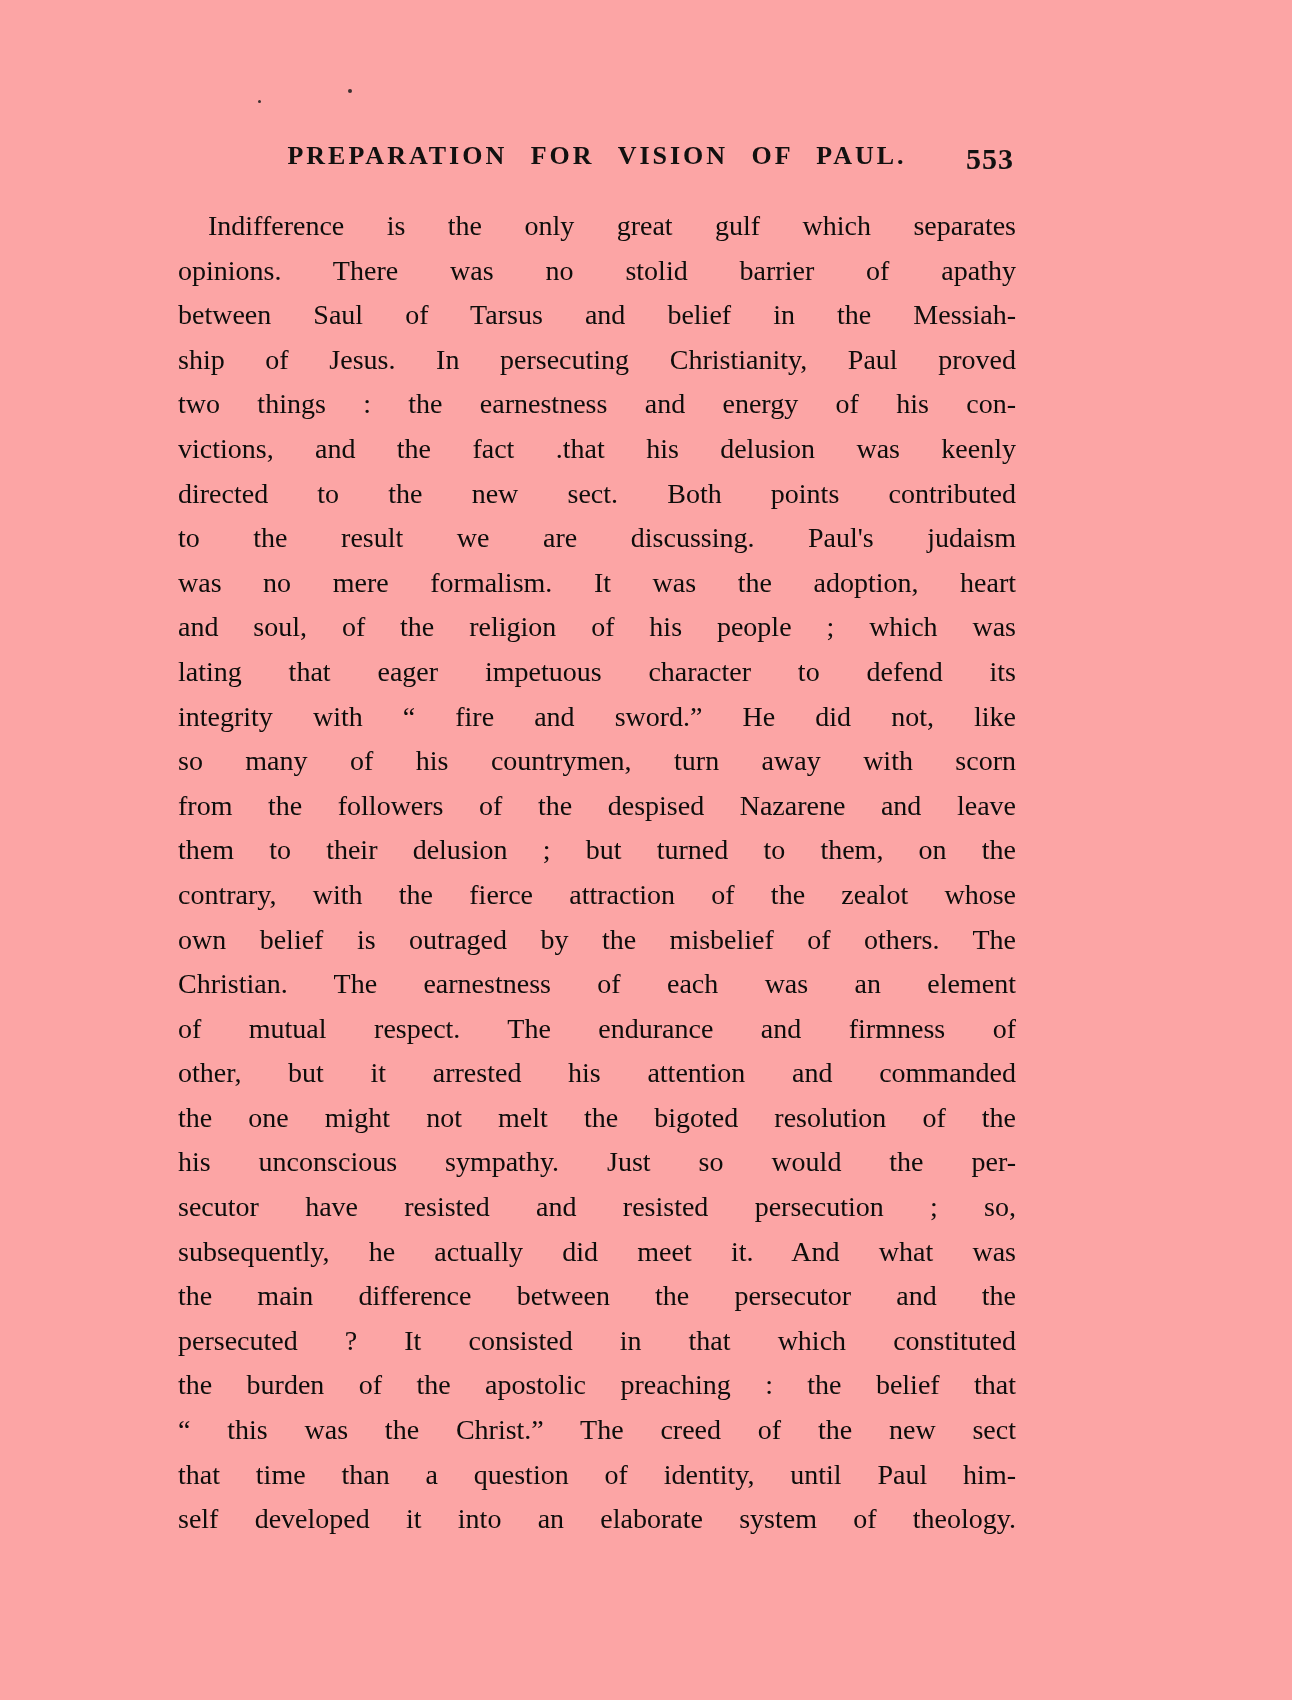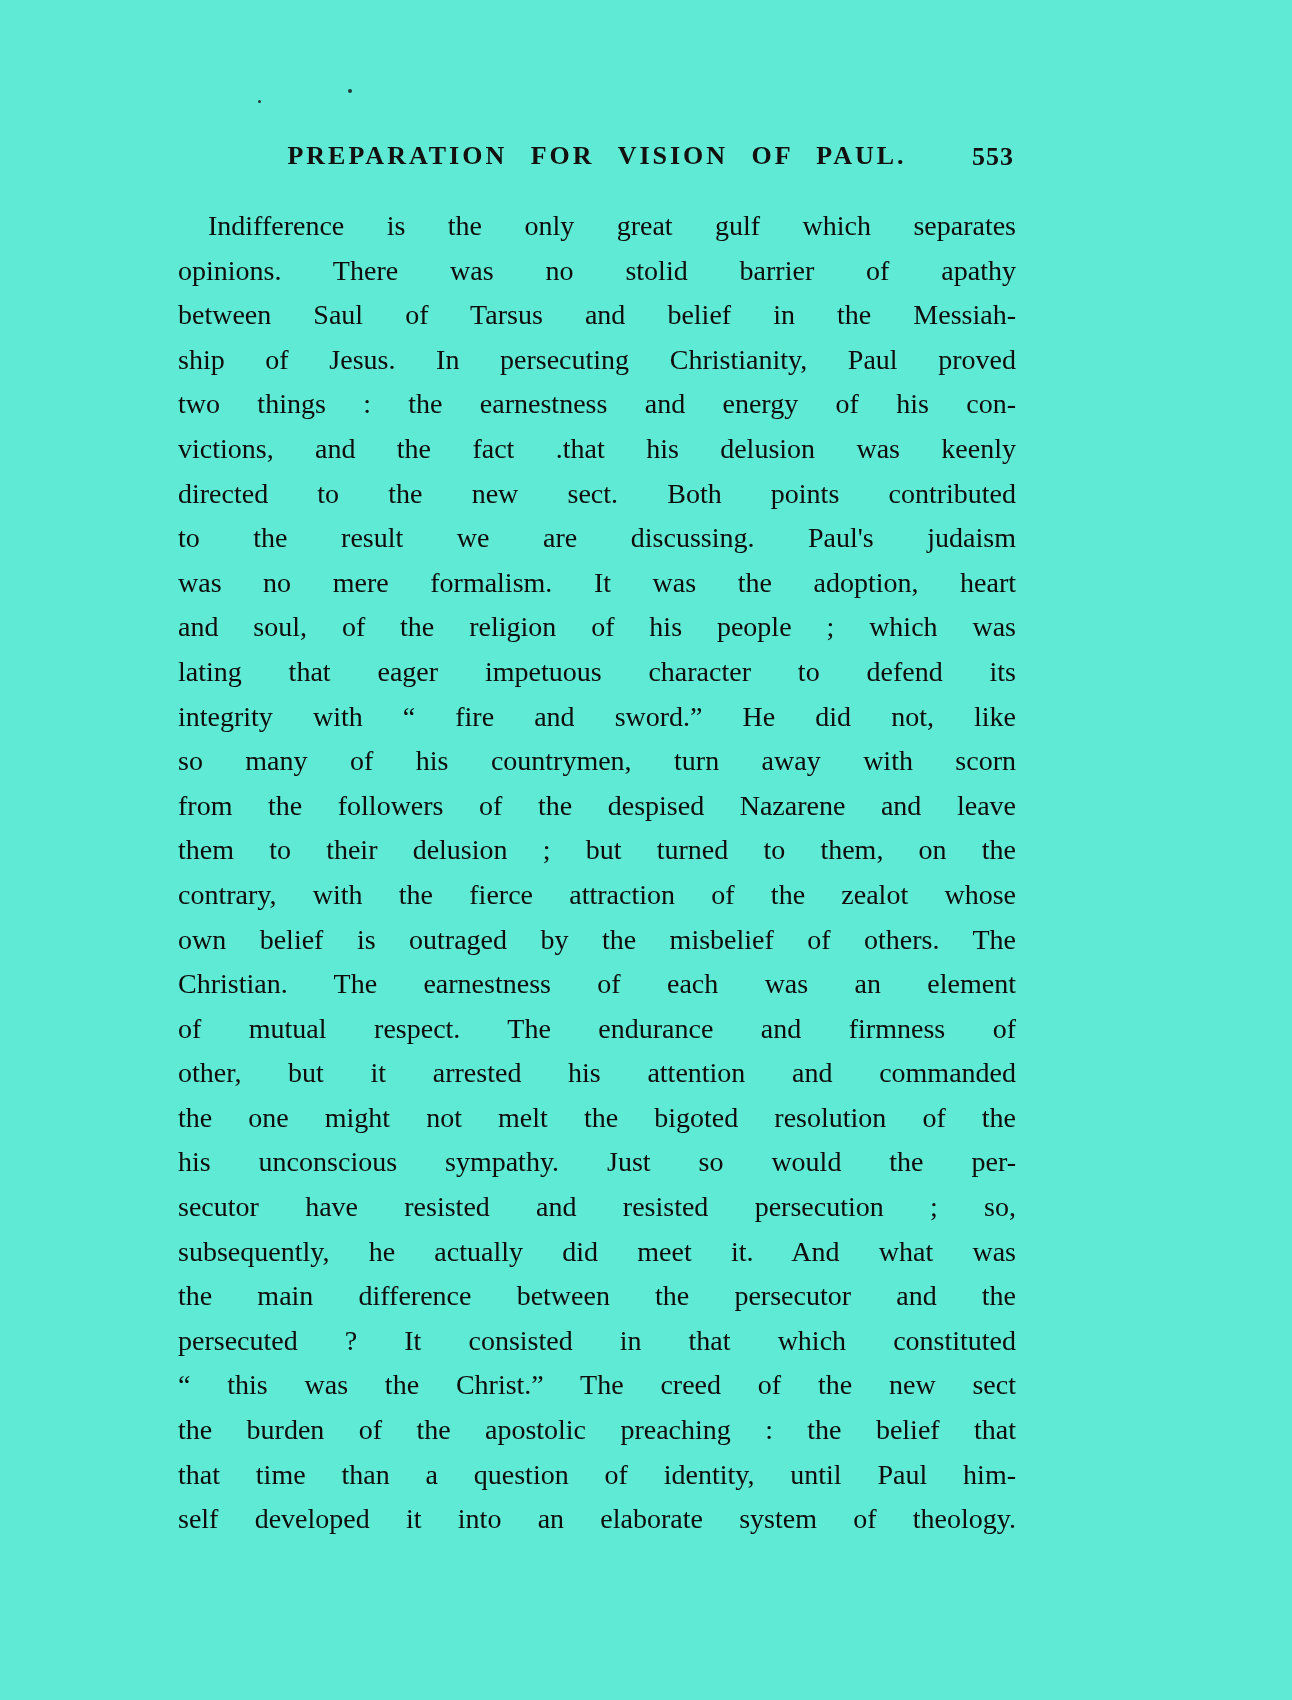--- a/index.html
+++ b/index.html
@@ -7,21 +7,21 @@
     padding: 0;
     background: #ffffff;
     width: 1292px;
     height: 1700px;
     overflow: hidden;
   }
   .page {
     position: relative;
     width: 1292px;
     height: 1700px;
-    background: #5eead4;
+    background: #fca5a5;
     color: #0e0d0b;
     font-family: "Liberation Serif", "DejaVu Serif", serif;
   }
   
   .speck {
     position: absolute;
     background: #1a1a1a;
     border-radius: 50%;
     opacity: 0.85;
   }
@@ -42,21 +42,21 @@
     font-weight: bold;
     letter-spacing: 3px;
     word-spacing: 14px;
     white-space: nowrap;
     color: #121110;
   }
   .page-number {
     position: absolute;
     right: 2px;
     top: 1px;
-    font-size: 26px;
+    font-size: 30px;
     font-weight: bold;
     letter-spacing: 1px;
     color: #121110;
   }
 
   .column {
     position: absolute;
     left: 178px;
     top: 204px;
     width: 838px;
@@ -108,19 +108,19 @@
     <div class="tl">own belief is outraged by the misbelief of others.  The</div>
     <div class="tl">Christian.  The earnestness of each was an element</div>
     <div class="tl">of mutual respect.  The endurance and firmness of</div>
     <div class="tl">other, but it arrested his attention and commanded</div>
     <div class="tl">the one might not melt the bigoted resolution of the</div>
     <div class="tl">his unconscious sympathy.  Just so would the per-</div>
     <div class="tl">secutor have resisted and resisted persecution ; so,</div>
     <div class="tl">subsequently, he actually did meet it.  And what was</div>
     <div class="tl">the main difference between the persecutor and the</div>
     <div class="tl">persecuted ?  It consisted in that which constituted</div>
+    <div class="tl">the burden of the apostolic preaching : the belief that</div>
     <div class="tl">“ this was the Christ.”  The creed of the new sect</div>
-    <div class="tl">the burden of the apostolic preaching : the belief that</div>
     <div class="tl">that time than a question of identity, until Paul him-</div>
     <div class="tl">self developed it into an elaborate system of theology.</div>
   </div>
 
 </div>
 
 </body></html>

